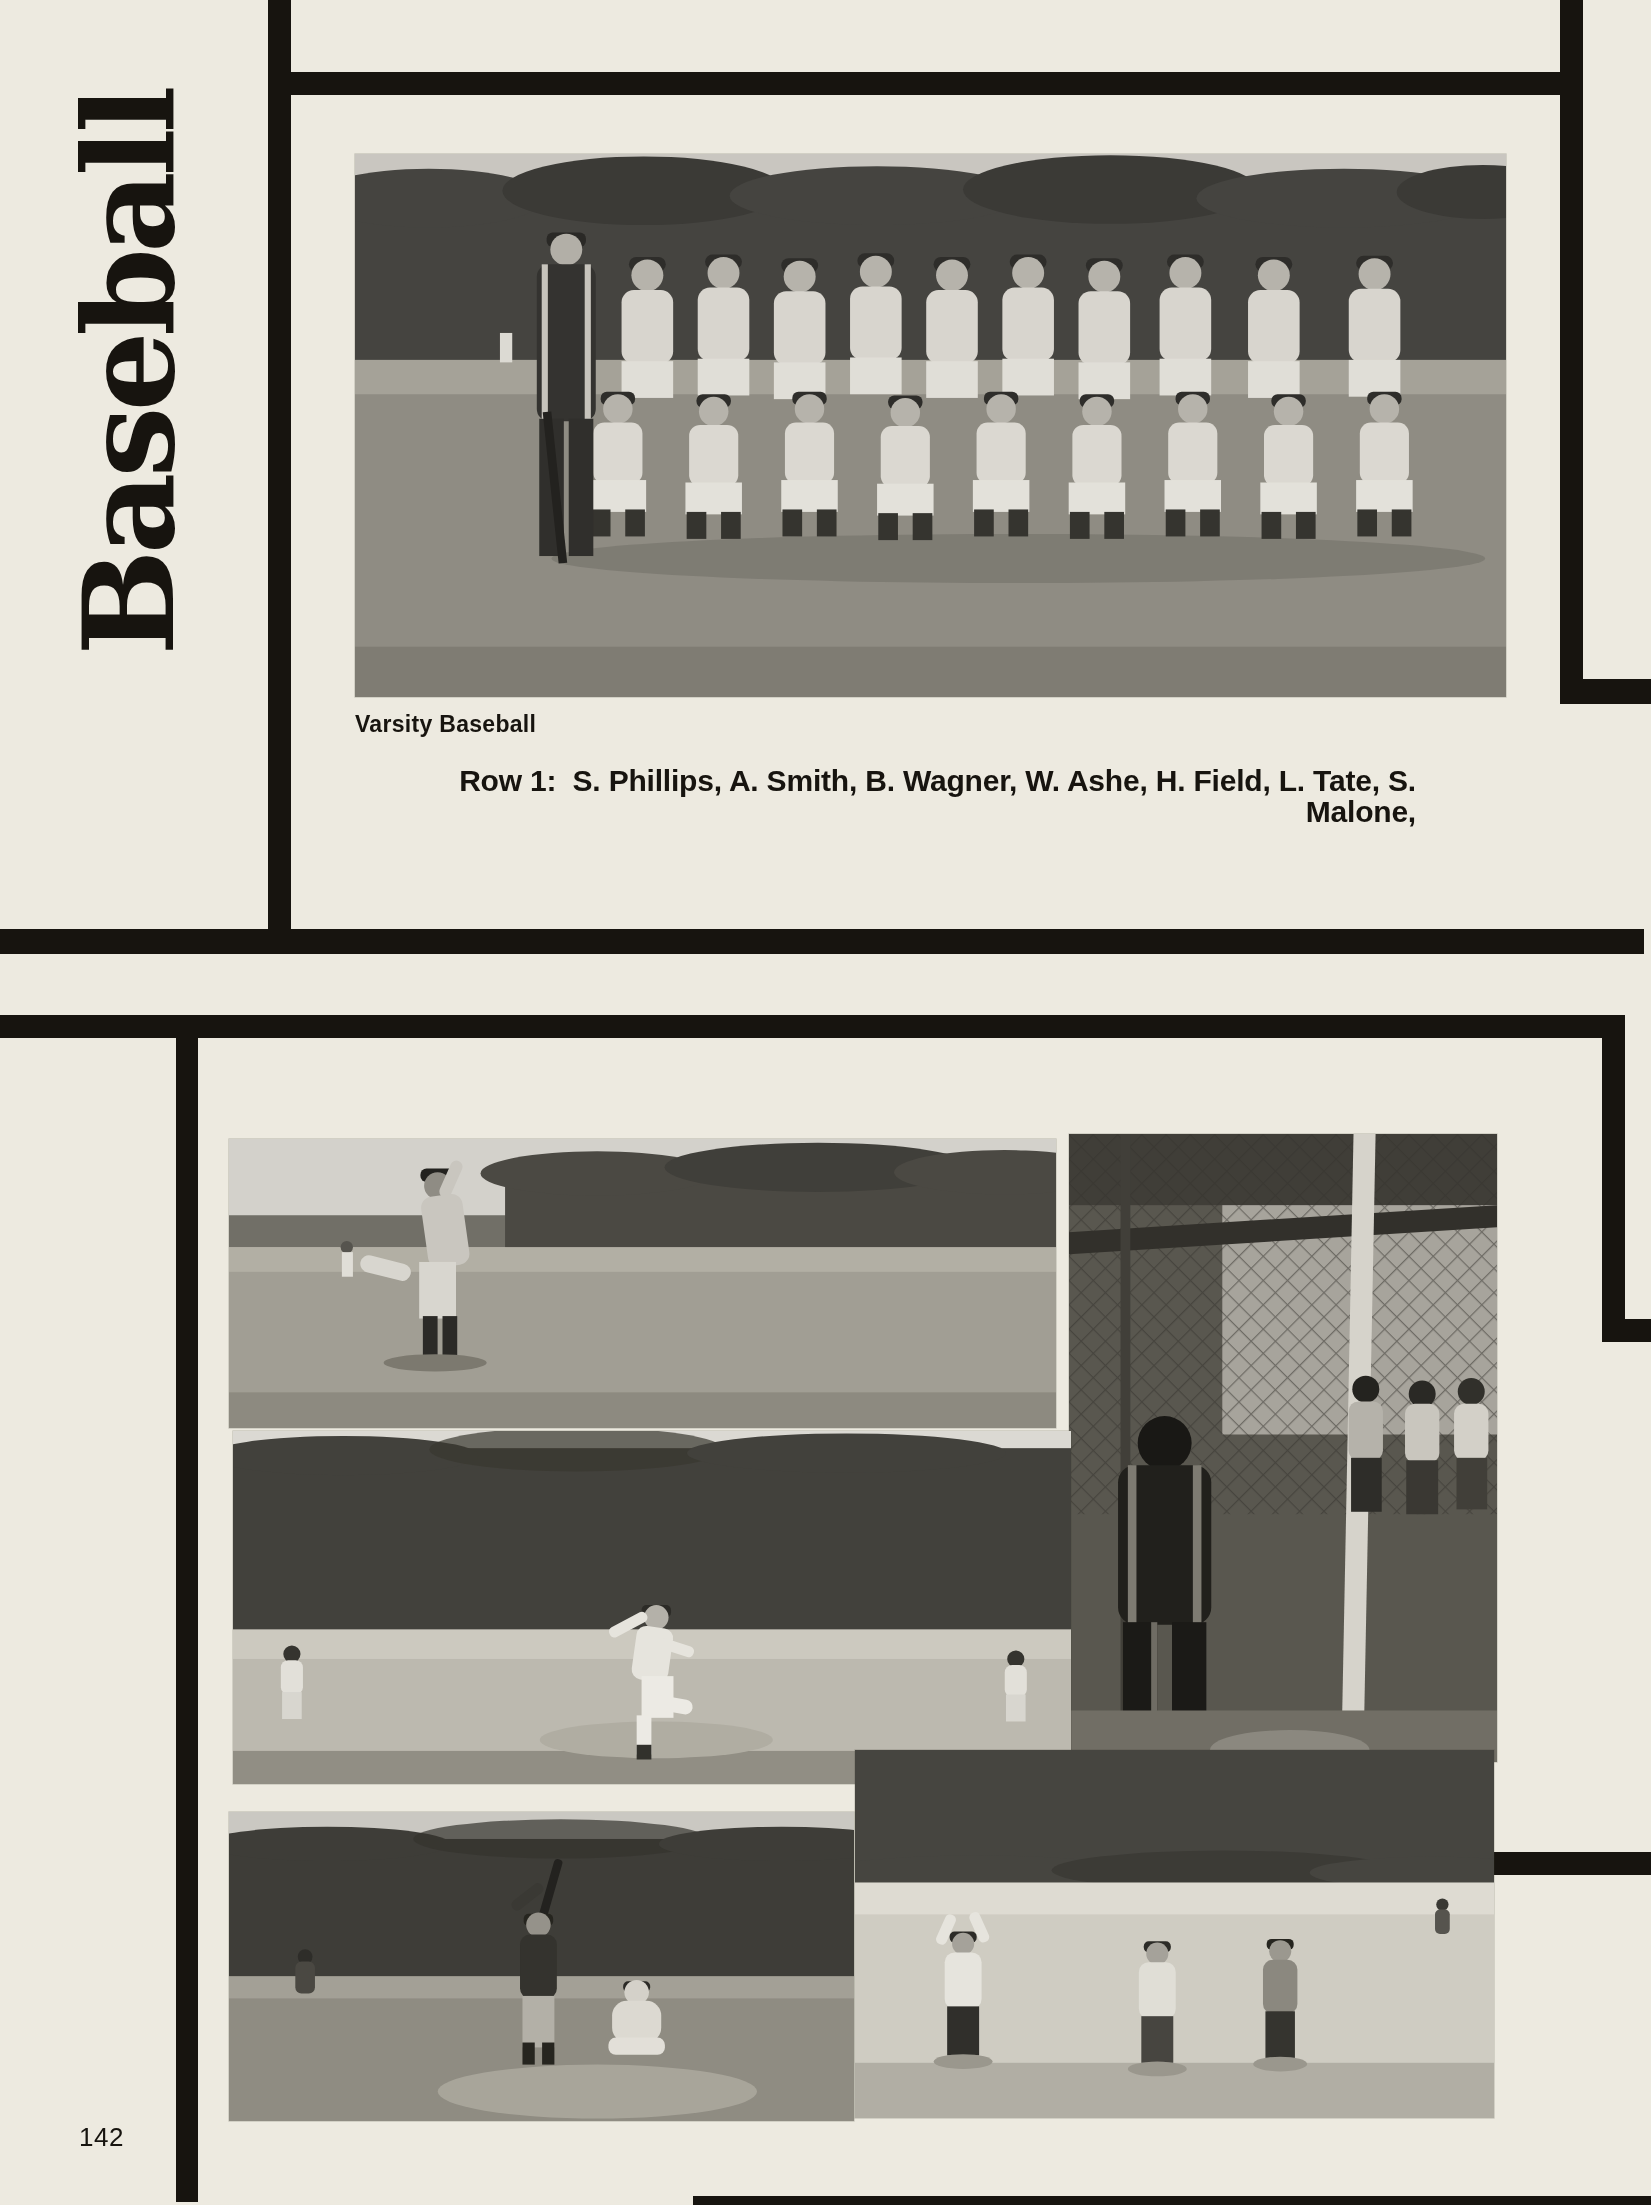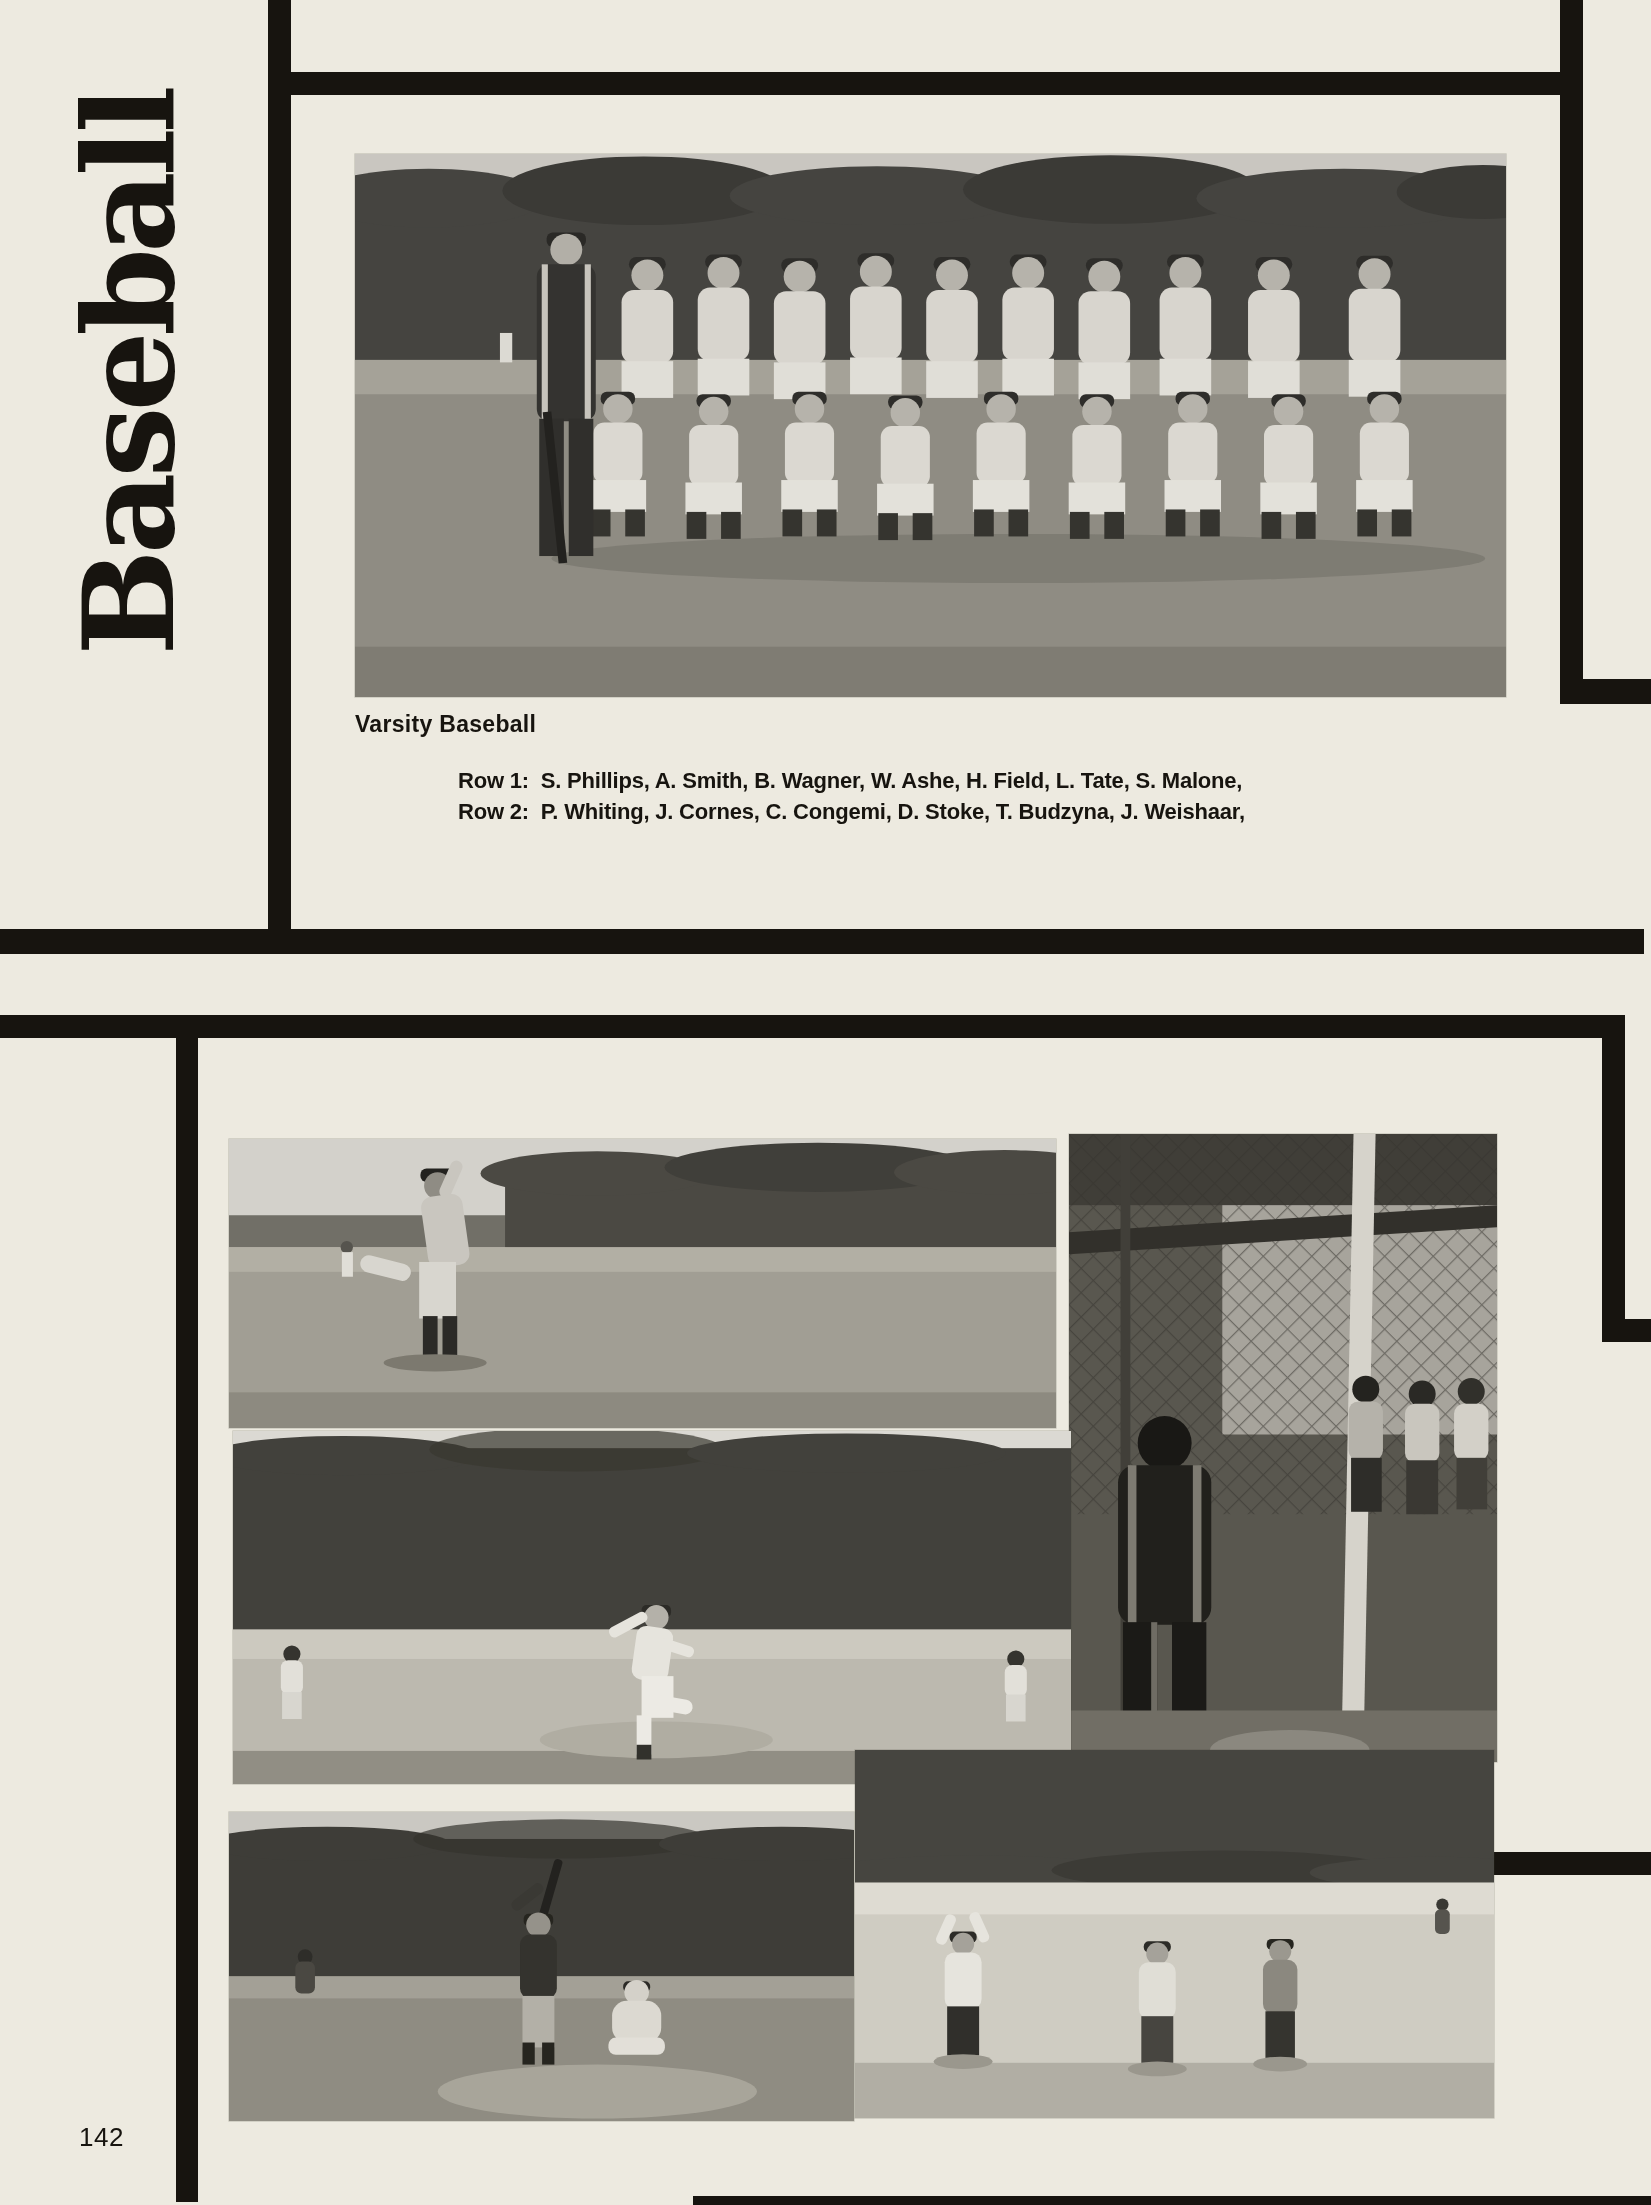--- a/index.html
+++ b/index.html
@@ -37,21 +37,21 @@
   .p3{left:233px;top:1431px;width:838px;height:353px;}
   .p4{left:229px;top:1812px;width:625px;height:309px;}
   .p5{left:855px;top:1750px;width:639px;height:368px;}
 
   .photo-caption{
     position:absolute;left:355px;top:711px;width:1210px;z-index:3;
     text-align:left;font-weight:bold;font-size:23px;letter-spacing:0.3px;
   }
   .roster{
     position:absolute;left:458px;top:765px;width:958px;z-index:3;
-    font-weight:bold;font-size:22px;line-height:31px;letter-spacing:-0.2px;
+    font-weight:bold;font-size:30px;line-height:31px;letter-spacing:-0.2px;text-align:right;
   }
   .roster-line{white-space:pre-wrap;}
   .page-number{
     position:absolute;left:79px;top:2122px;z-index:3;
     font-weight:normal;font-size:26px;letter-spacing:0.6px;
   }
 </style>
 </head>
 <body>
 
@@ -137,21 +137,20 @@
         <rect x="-22" y="148" width="20" height="112" fill="#302f2c"></rect>
         <rect x="2" y="148" width="20" height="112" fill="#302f2c"></rect>
         <rect x="-34" y="140" width="7" height="124" fill="#23221f" transform="rotate(-6)"></rect>
       </g>
     </svg>
   </div>
 
   <div class="photo-caption">Varsity Baseball</div>
   <div class="roster">
     <div class="roster-line">Row 1:  S. Phillips, A. Smith, B. Wagner, W. Ashe, H. Field, L. Tate, S. Malone,</div>
-    <div class="roster-line">Row 2:  P. Whiting, J. Cornes, C. Congemi, D. Stoke, T. Budzyna, J. Weishaar,</div>
   </div>
 
   <div class="photo p1">
     <svg viewBox="0 0 674 235" preserveAspectRatio="none" aria-hidden="true">
       <rect width="674" height="235" fill="#d3d1cb"></rect>
       <rect y="62" width="270" height="26" fill="#716f67"></rect>
       <rect x="225" y="24" width="449" height="116" fill="#4b4943"></rect>
       <ellipse cx="300" cy="28" rx="95" ry="18" fill="#4b4943"></ellipse>
       <ellipse cx="480" cy="23" rx="125" ry="20" fill="#403f3a"></ellipse>
       <ellipse cx="632" cy="27" rx="90" ry="18" fill="#4b4943"></ellipse>

